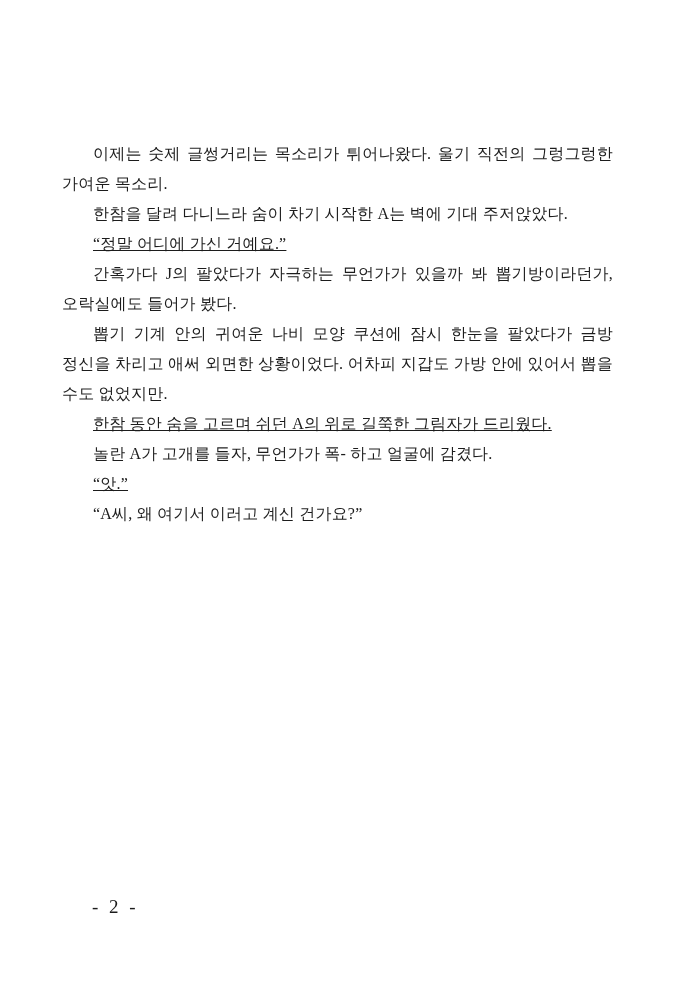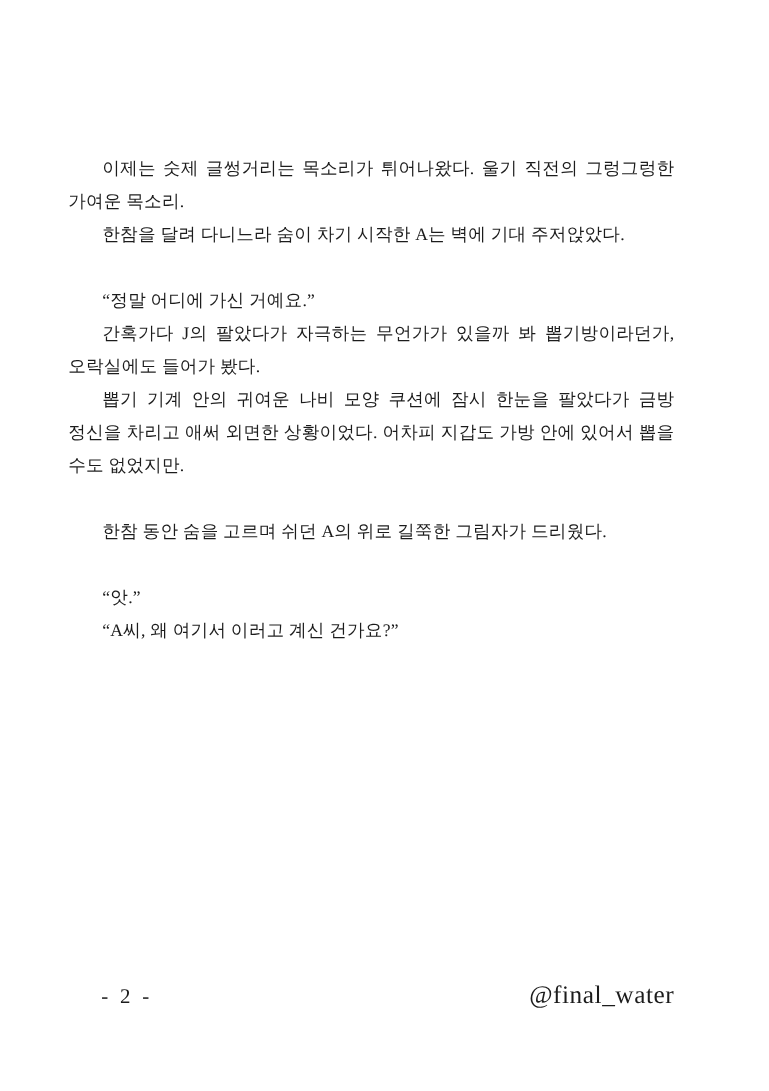--- a/index.html
+++ b/index.html
@@ -22,21 +22,21 @@
   .para {
     margin: 0;
     font-size: 16px;
     line-height: 30px;
     text-indent: 31px;
     text-align: justify;
     word-break: keep-all;
     letter-spacing: 0.2px;
   }
   .para.space-before {
-    margin-top: 30px;
+    text-decoration: underline;
   }
   .page-footer {
     position: absolute;
     left: 62px;
     right: 86px;
     bottom: 74px;
     display: flex;
     justify-content: space-between;
     align-items: baseline;
   }
@@ -54,20 +54,20 @@
 <body>
 
 <main class="page-body">
 
 <p class="para">이제는 숫제 글썽거리는 목소리가 튀어나왔다. 울기 직전의 그렁그렁한 가여운 목소리.</p>
     <p class="para">한참을 달려 다니느라 숨이 차기 시작한 A는 벽에 기대 주저앉았다.</p>
     <p class="para space-before">“정말 어디에 가신 거예요.”</p>
     <p class="para">간혹가다 J의 팔았다가 자극하는 무언가가 있을까 봐 뽑기방이라던가, 오락실에도 들어가 봤다.</p>
     <p class="para">뽑기 기계 안의 귀여운 나비 모양 쿠션에 잠시 한눈을 팔았다가 금방 정신을 차리고 애써 외면한 상황이었다. 어차피 지갑도 가방 안에 있어서 뽑을 수도 없었지만.</p>
     <p class="para space-before">한참 동안 숨을 고르며 쉬던 A의 위로 길쭉한 그림자가 드리웠다.</p>
+    <p class="para">놀란 A가 고개를 들자, 무언가가 폭- 하고 얼굴에 감겼다.</p>
     <p class="para space-before">“앗.”</p>
     <p class="para">“A씨, 왜 여기서 이러고 계신 건가요?”</p>
   </main>
 
 <div class="page-footer">
   <span class="page-number">- 2 -</span>
-  <span class="author-handle">@final_water</span>
 </div>
 
 </body></html>

